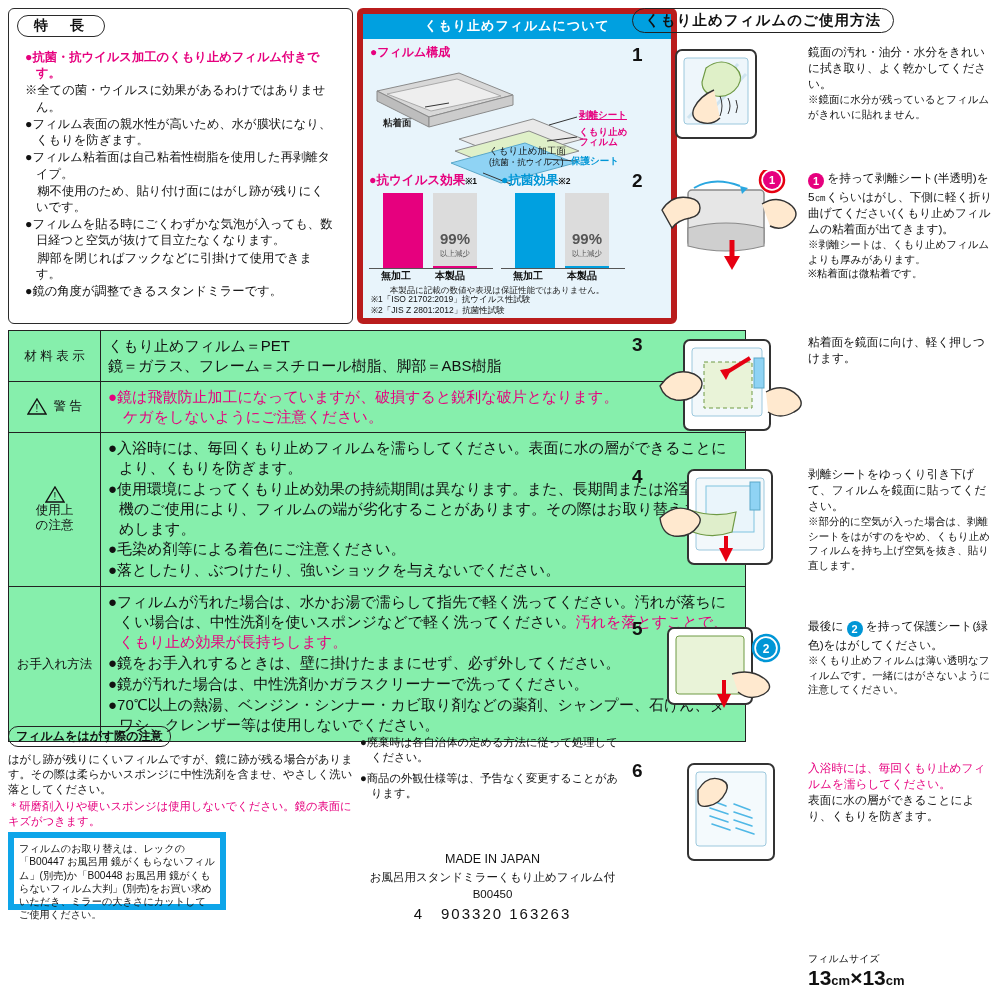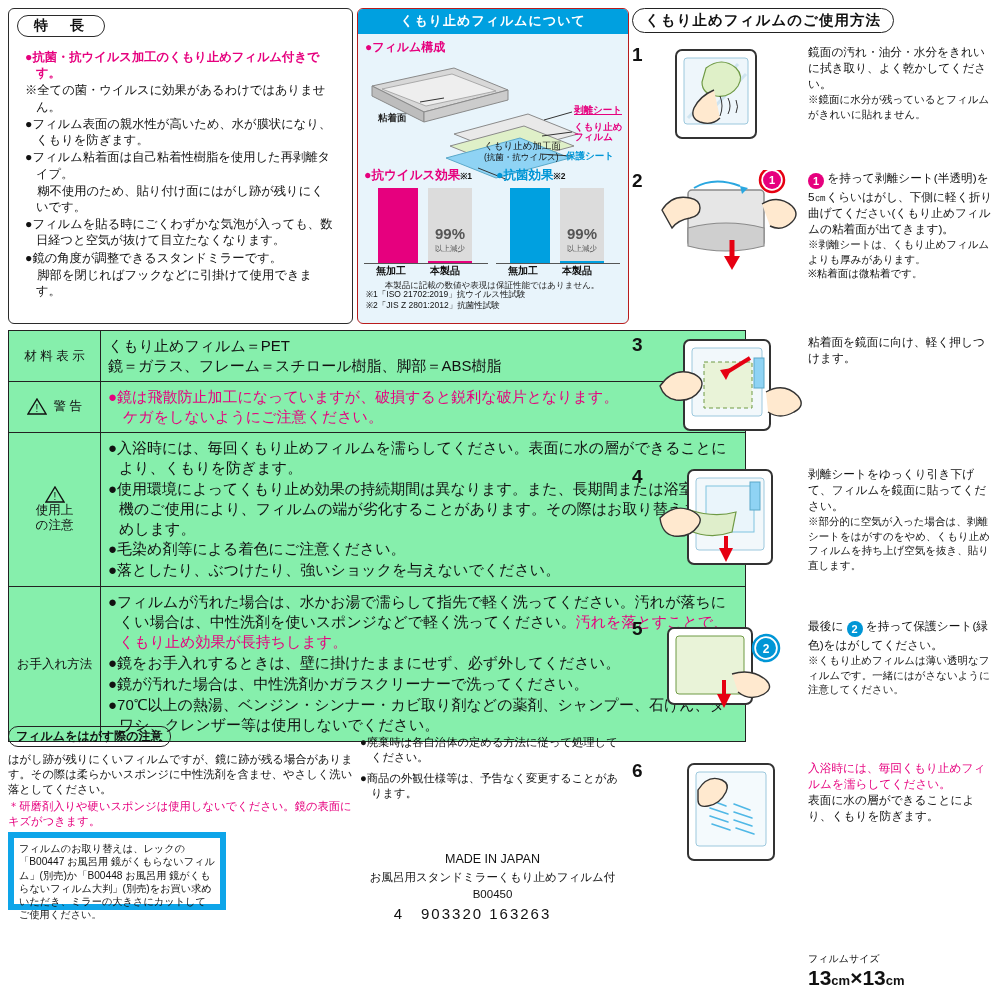--- a/index.html
+++ b/index.html
@@ -34,22 +34,22 @@
     letter-spacing:4px; margin-bottom:4px;
   }
   #features ul { list-style:none; margin:8px; padding:0; }
   #features li {
     font-size:12.3px; line-height:1.32; margin-bottom:1px;
     text-indent:-11px; padding-left:11px;
   }
 
   
   #filmpanel {
-    left:357px; top:8px; width:272px; height:316px;
-    background:#e8f4fb; border:1px solid #b91c1c; border-radius:6px;
+    left:357px; top:8px; width:320px; height:316px;
+    background:#e8f4fb; border:6px solid #b91c1c; border-radius:6px;
     overflow:hidden;
   }
   #filmpanel .hdr {
     background:#00a0e0; color:#fff; font-weight:bold; font-size:13px;
     text-align:center; padding:3px 0 4px 0; letter-spacing:1px;
   }
   #filmpanel .sub {
     font-weight:bold; font-size:12px; color:#e6007e; margin:5px 0 0 7px;
   }
   .diagram { position:relative; width:268px; height:130px; }
@@ -82,21 +82,21 @@
   #bullets2 { left:360px; top:735px; width:265px; font-size:11.3px; line-height:1.33; }
   #bullets2 p { margin:0 0 6px 0; text-indent:-11px; padding-left:11px; }
 
   #replacebox {
     left:8px; top:832px; width:218px; height:78px;
     border:6px solid #0ea5e9; padding:4px 5px;
     font-size:10.2px; line-height:1.3;
   }
 
   #madein { left:360px; top:850px; width:265px; text-align:center; font-size:12.5px; line-height:1.5; }
-  #barcode { left:340px; top:905px; width:265px; text-align:center; font-size:15px; letter-spacing:2px; }
+  #barcode { left:360px; top:905px; width:265px; text-align:center; font-size:15px; letter-spacing:2px; }
 
   
   #howto { left:632px; top:8px; width:360px; }
   #howto .ttl {
     display:inline-block; border:1px solid #222; border-radius:13px;
     font-weight:bold; font-size:14.5px; padding:2px 12px; letter-spacing:1px;
   }
   .step { position:absolute; left:632px; width:362px; }
   .stepnum { position:absolute; left:0; top:0; font-size:19px; font-weight:bold; }
   .steptext { position:absolute; left:176px; top:0; width:186px; font-size:11.7px; line-height:1.38; }
@@ -117,22 +117,22 @@
 
   <div class="abs" id="features">
     <div class="title">特　長</div>
     <ul>
       <li><span class="pink bold">●抗菌・抗ウイルス加工のくもり止めフィルム付きです。</span></li>
       <li><span>※全ての菌・ウイルスに効果があるわけではありません。</span></li>
       <li><span>●フィルム表面の親水性が高いため、水が膜状になり、くもりを防ぎます。</span></li>
       <li><span>●フィルム粘着面は自己粘着性樹脂を使用した再剥離タイプ。</span></li>
       <li><span>　糊不使用のため、貼り付け面にはがし跡が残りにくいです。</span></li>
       <li><span>●フィルムを貼る時にごくわずかな気泡が入っても、数日経つと空気が抜けて目立たなくなります。</span></li>
+      <li><span>　脚部を閉じればフックなどに引掛けて使用できます。</span></li>
       <li><span>●鏡の角度が調整できるスタンドミラーです。</span></li>
-      <li><span>　脚部を閉じればフックなどに引掛けて使用できます。</span></li>
     </ul>
   </div>
 
   <div class="abs" id="filmpanel">
     <div class="hdr">くもり止めフィルムについて</div>
     <div class="sub">●フィルム構成</div>
 
     <div class="diagram">
       <svg width="268" height="130" viewBox="0 0 268 130">
 

